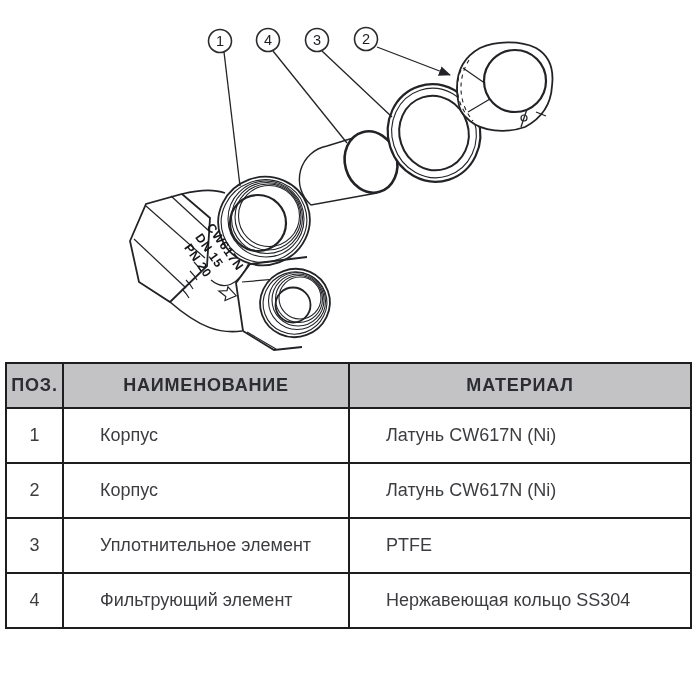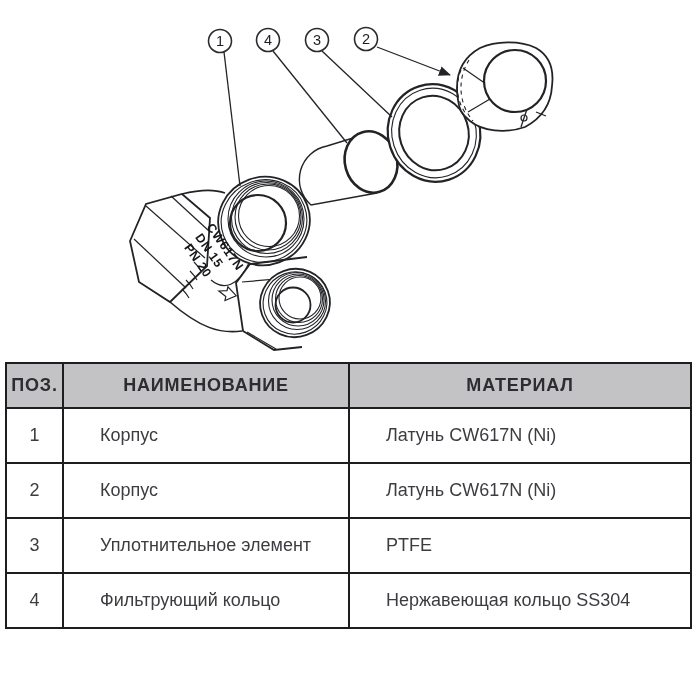--- a/index.html
+++ b/index.html
@@ -201,19 +201,19 @@
         <td class="cell-name">Корпус</td>
         <td class="cell-mat">Латунь CW617N (Ni)</td>
       </tr>
       <tr>
         <td class="cell-pos">3</td>
         <td class="cell-name">Уплотнительное элемент</td>
         <td class="cell-mat">PTFE</td>
       </tr>
       <tr>
         <td class="cell-pos">4</td>
-        <td class="cell-name">Фильтрующий кольцо</td>
+        <td class="cell-name">Фильтрующий элемент</td>
         <td class="cell-mat">Нержавеющая кольцо SS304</td>
       </tr>
     </tbody>
   </table>
 
 </div>
 
 </body></html>

